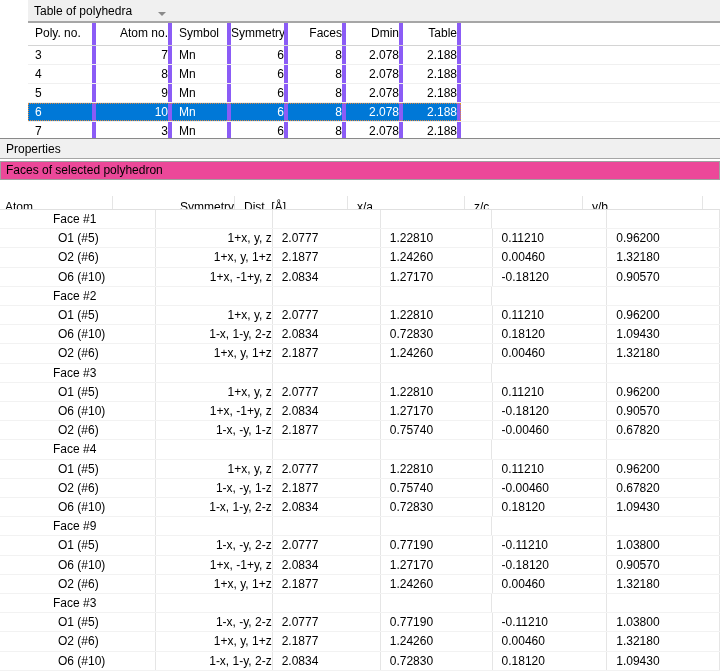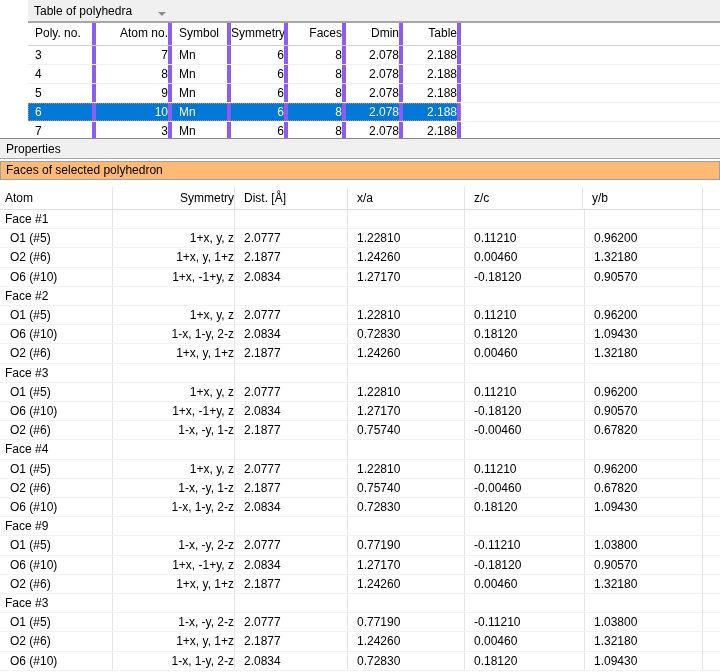--- a/index.html
+++ b/index.html
@@ -58,28 +58,28 @@
   
   .properties-panel { border-top: 1px solid #898989; }
   .properties-panel .titlebar { height: 20px; border-bottom: 1px solid #a6a6a6; }
 
   .selector-box {
     margin-top: 2px;
     height: 19px;
     border: 1px solid #a0a0a0;
     line-height: 17px;
     padding-left: 5px;
-    background: #fdba74;
+    background: #ec4899;
     white-space: nowrap;
   }
 
   .faces-table { margin-top: 7px; }
   .fhead { display: flex; height: 23px; border-bottom: 1px solid #e0e0e0; }
-  .fhead .fcell { line-height: 22px; }
-  .frow { display: flex; height: 19.21px; border-bottom: 1px solid #f2f2f2; }
+  .fhead .fcell { line-height: 22px; margin-top: 9px; }
+  .frow { display: flex; height: 19.21px; border-bottom: 1px solid #f2f2f2; padding-left: 48px; }
   .fcell {
     border-right: 1px solid #e5e5e5;
     line-height: 18px;
     padding-left: 9px;
     white-space: nowrap;
     overflow: hidden;
   }
   .fc0 { width: 113px; } .fc1 { width: 122px; text-align: right; } .fc2 { width: 113px; }
   .fc3 { width: 117px; } .fc4 { width: 120px; } .fc5 { width: 118px; }
   .fhead .fc0 { padding-left: 5px; }

